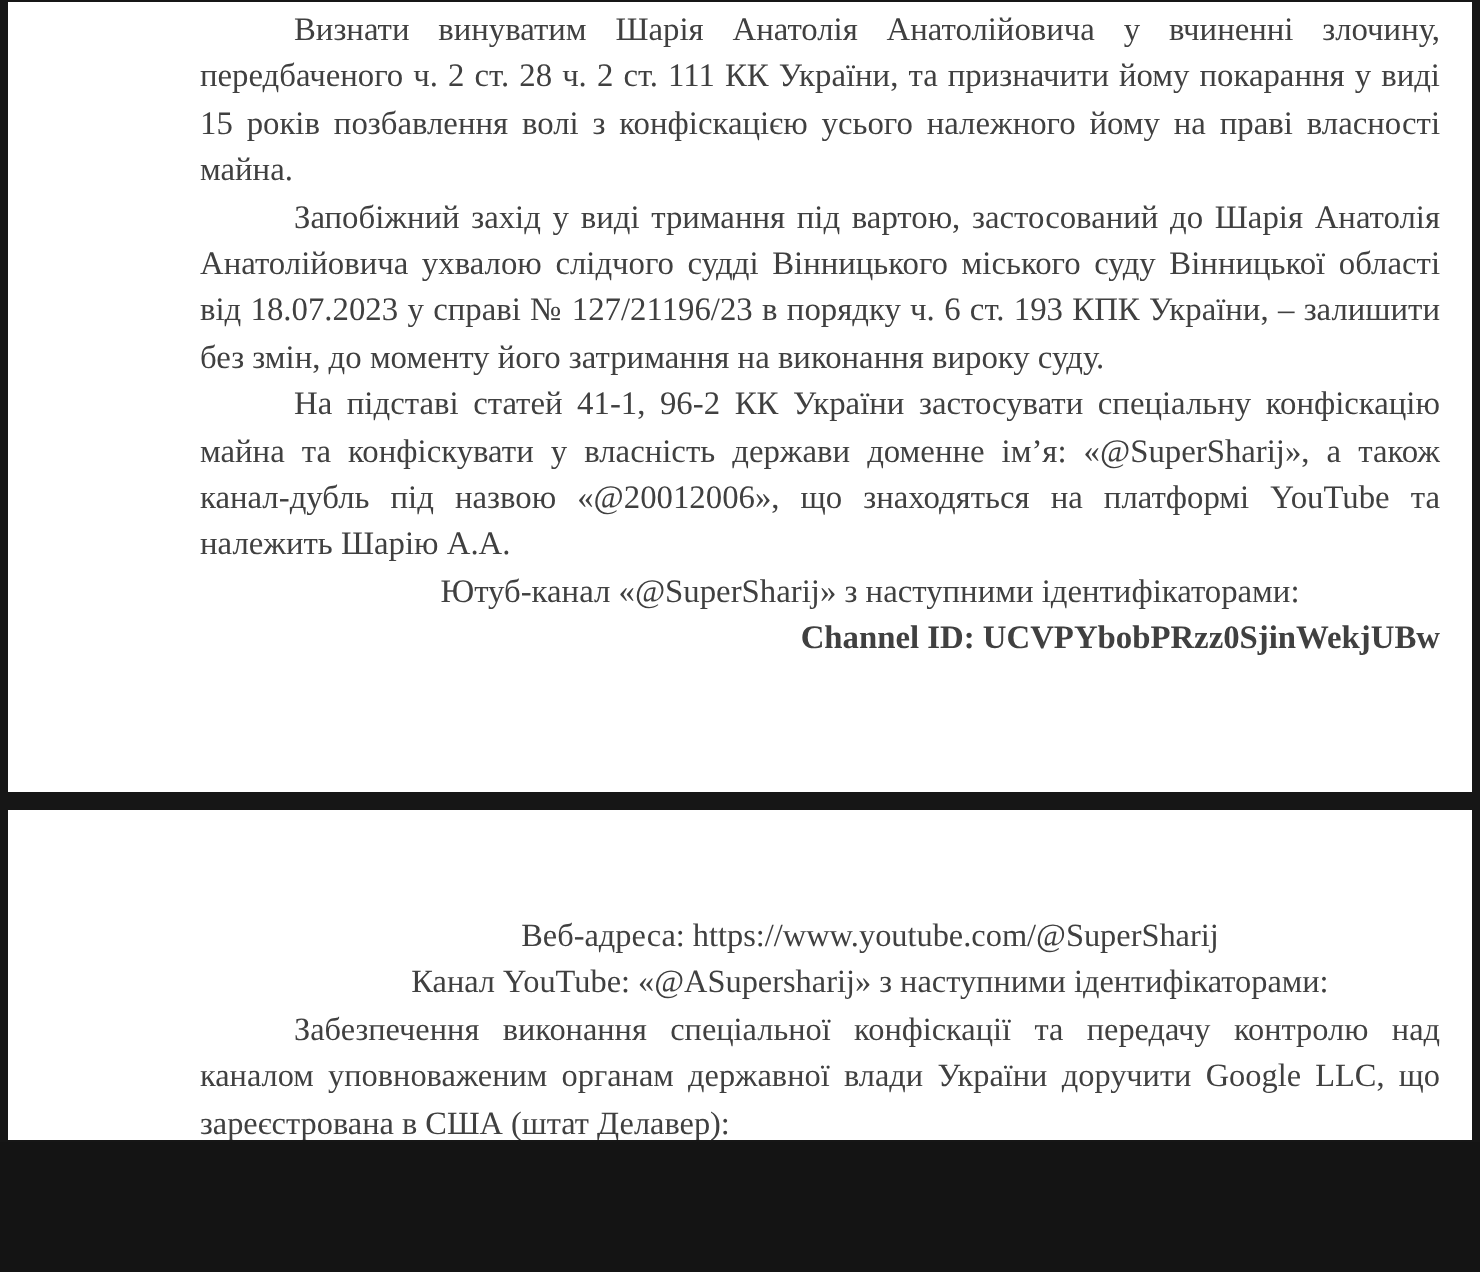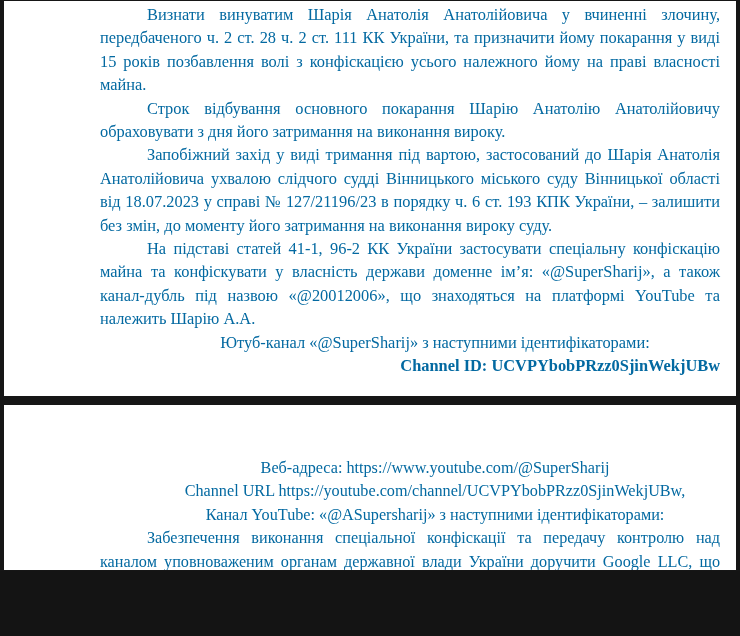--- a/index.html
+++ b/index.html
@@ -47,21 +47,21 @@
     background: #161616;
     width: 100%;
     flex: 0 0 auto;
   }
 
   
   .doc-body {
     position: absolute;
     left: 0;
     right: 0;
-    color: #0369a1;
+    color: #404040;
     font-size: 16.4px;
     line-height: 23.4px;
     text-align: justify;
     text-justify: inter-word;
     -webkit-font-smoothing: none;
   }
 
   .page--first .doc-body {
     top: 2px;
     left: 96px;
@@ -109,41 +109,39 @@
 </head>
 <body>
 
 <div class="scan-stack">
 
   <div class="page page--first">
     <div class="doc-body">
 
       <p class="para">Визнати винуватим Шарія Анатолія Анатолійовича у вчиненні злочину, передбаченого ч. 2 ст. 28 ч. 2 ст. 111 КК України, та призначити йому покарання у виді 15 років позбавлення волі з конфіскацією усього належного йому на праві власності майна.</p>
 
-      <p class="para">Строк відбування основного покарання Шарію Анатолію Анатолійовичу обраховувати з дня його затримання на виконання вироку.</p>
 
       <p class="para">Запобіжний захід у виді тримання під вартою, застосований до Шарія Анатолія Анатолійовича ухвалою слідчого судді Вінницького міського суду Вінницької області від 18.07.2023 у справі № 127/21196/23 в порядку ч. 6 ст. 193 КПК України, – залишити без змін, до моменту його затримання на виконання вироку суду.</p>
 
       <p class="para">На підставі статей 41-1, 96-2 КК України застосувати спеціальну конфіскацію майна та конфіскувати у власність держави доменне ім’я: «@SuperSharij», а також канал-дубль під назвою «@20012006», що знаходяться на платформі YouTube та належить Шарію А.А.</p>
 
       <p class="listing">Ютуб-канал «@SuperSharij» з наступними ідентифікаторами:</p>
 
       <p class="listing-tight">Channel ID: UCVPYbobPRzz0SjinWekjUBw</p>
 
     </div>
   </div>
 
   <div class="page-divider"></div>
 
   <div class="page page--second">
     <div class="doc-body">
 
       <p class="listing">Веб-адреса: https://www.youtube.com/@SuperSharij</p>
 
-      <p class="listing">Channel URL https://youtube.com/channel/UCVPYbobPRzz0SjinWekjUBw,</p>
 
       <p class="listing">Канал YouTube: «@ASupersharij» з наступними ідентифікаторами:</p>
 
 
 
       <p class="para">Забезпечення виконання спеціальної конфіскації та передачу контролю над каналом уповноваженим органам державної влади України доручити Google LLC, що зареєстрована в США (штат Делавер):</p>
 
     </div>
   </div>
 

